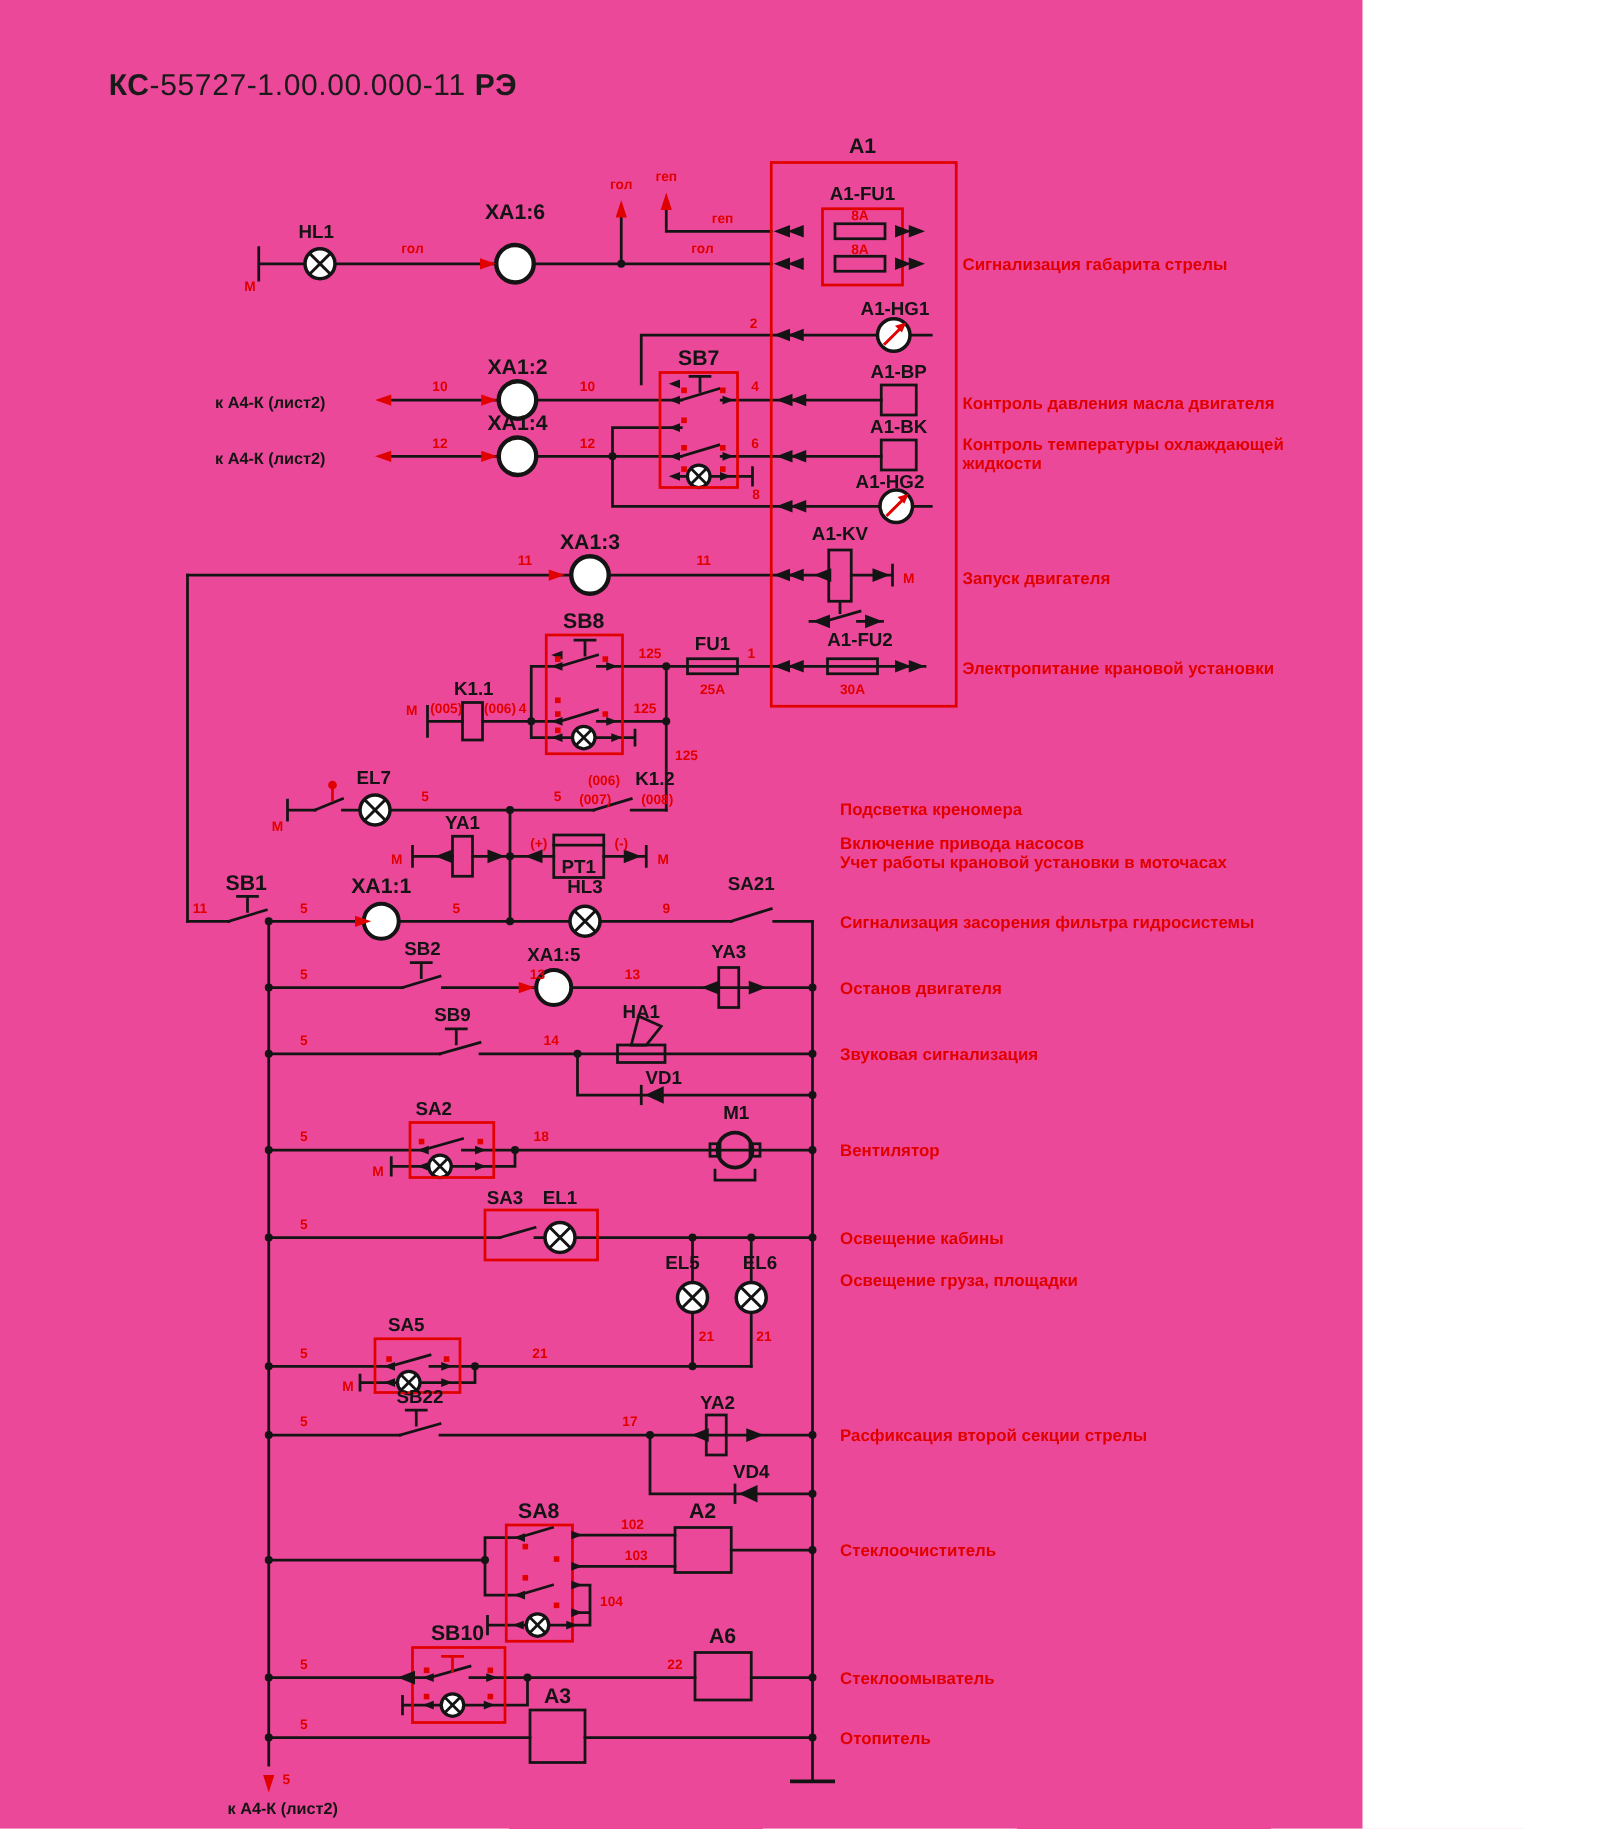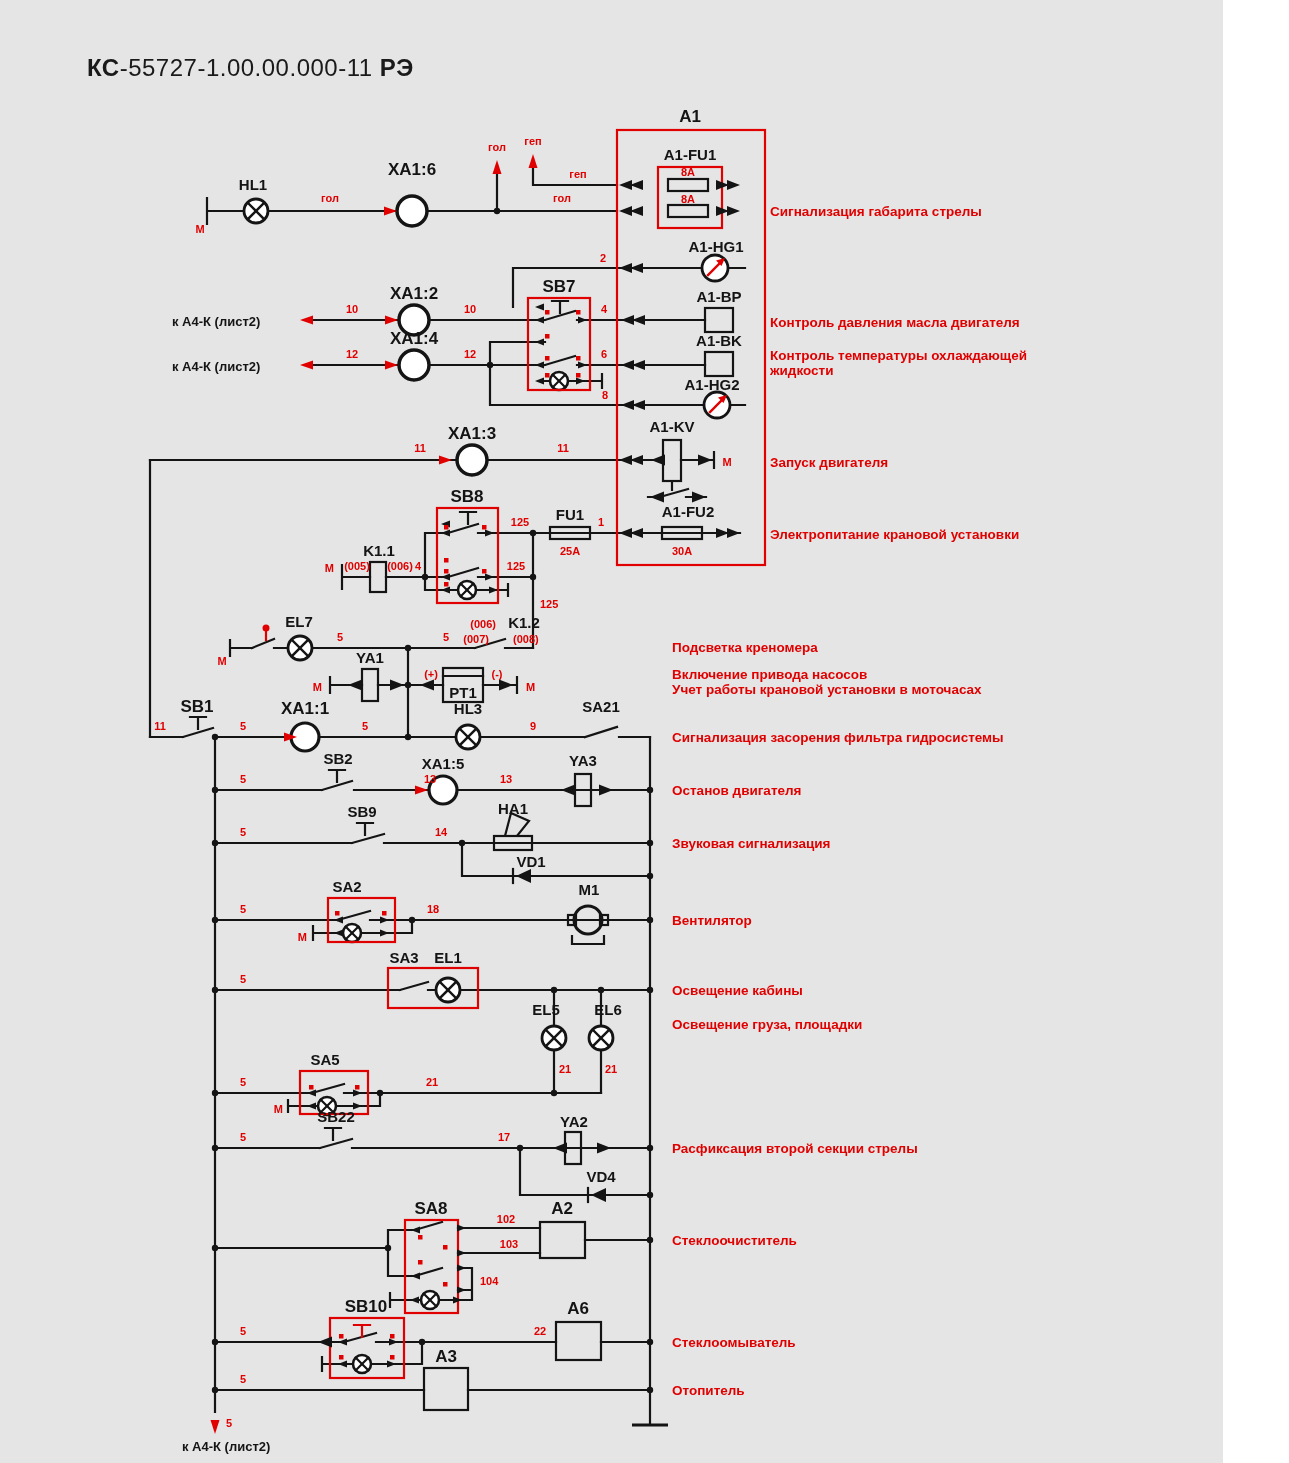--- a/index.html
+++ b/index.html
@@ -1,16 +1,16 @@
 <!DOCTYPE html>
 <html><head>
 <meta charset="utf-8">
 <style>
   html,body{margin:0;padding:0;background:#ffffff;}
-  .sheet{position:relative;width:1223px;height:1463px;background:#e5e5e5;overflow:hidden;}
+  .sheet{position:relative;width:1090px;height:1463px;background:#ec4899;overflow:hidden;}
   svg{display:block;}
   .k{stroke:#141414;stroke-width:2.2;fill:none;stroke-linecap:square;}
   .k3{stroke:#141414;stroke-width:3;fill:none;}
   .fK{fill:#141414;stroke:none;}
   .rln{stroke:#e10000;stroke-width:2.2;fill:none;stroke-linecap:square;}
   .rbox{stroke:#e10000;stroke-width:2.2;fill:none;}
   .fR{fill:#e10000;stroke:none;}
   text{font-family:"Liberation Sans",sans-serif;}
   .cl{font-size:15px;font-weight:bold;fill:#141414;text-anchor:middle;}
   .cl17{font-size:17px;}

